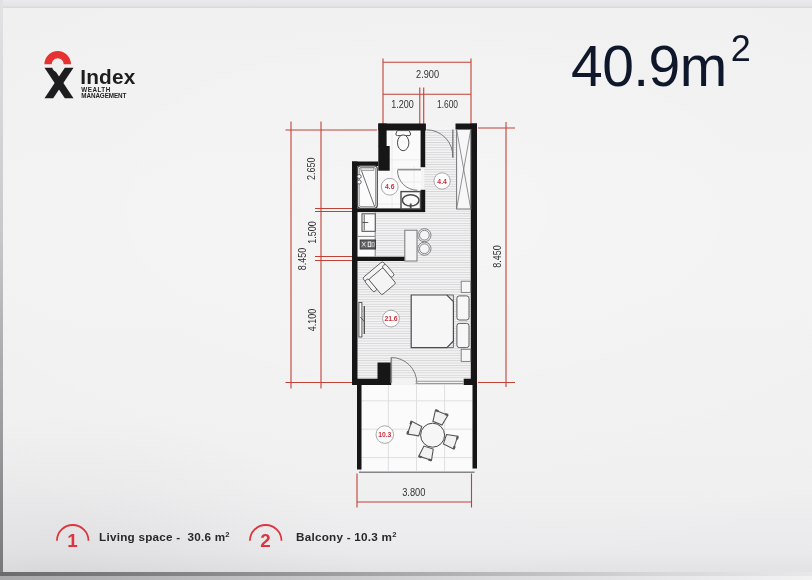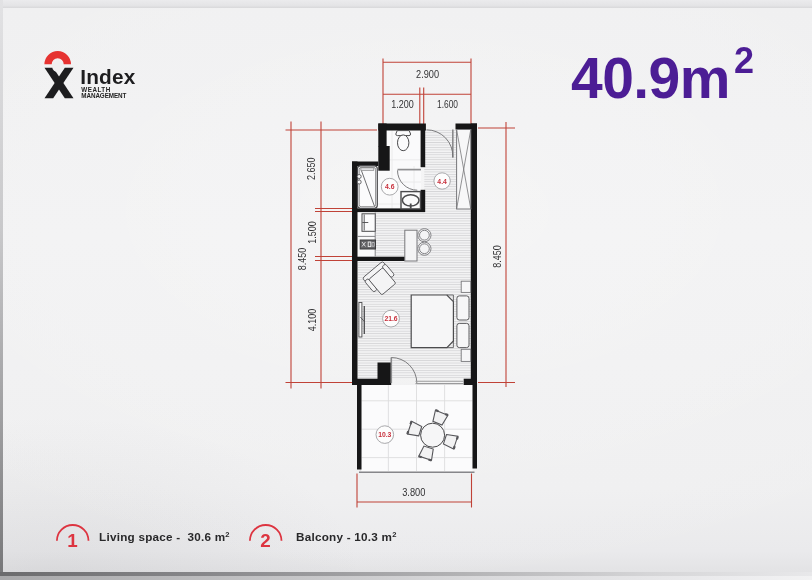--- a/index.html
+++ b/index.html
@@ -9,21 +9,21 @@
   .paper{position:absolute;left:3px;top:8px;width:809px;height:566px;
     background:
       radial-gradient(55% 40% at 6% 100%, rgba(110,110,115,0.09), rgba(110,110,115,0) 70%),
       radial-gradient(120% 90% at 52% 36%, rgba(255,255,255,0.3), rgba(255,255,255,0) 75%),
       linear-gradient(180deg,#efeff0 0%,#f1f1f2 40%,#efeff0 85%,#eaeaec 96%,#e2e2e4 100%),
       #f0f0f1;}
   .topstrip{position:absolute;left:0;top:0;width:812px;height:8px;background:linear-gradient(180deg,#ebebed,#e4e4e6 70%,#d8d8da);}
   .leftstrip{position:absolute;left:0;top:0;width:3px;height:580px;background:linear-gradient(180deg,#e2e2e4 0%,#c8c8ca 40%,#9b9b9d 75%,#767678 100%);}
   .botstrip1{position:absolute;left:0;top:572px;width:812px;height:4px;background:linear-gradient(90deg,#6b6b6d 0%,#87878a 25%,#b0b0b2 55%,#d5d5d7 80%,#e8e8ea 100%);}
   .botstrip2{position:absolute;left:0;top:576px;width:812px;height:4px;background:linear-gradient(90deg,#a8a8aa 0%,#c0c0c2 30%,#dadadc 60%,#ececee 90%,#f2f2f3 100%);}
-  .title{position:absolute;left:571px;top:48px;will-change:transform;color:#4c1d95;font-weight:bold;font-size:57px;letter-spacing:-0.55px;line-height:1;}
+  .title{position:absolute;left:571px;top:36px;will-change:transform;color:#0f172a;font-weight:normal;font-size:57px;letter-spacing:-0.55px;line-height:1;}
   .title sup{font-size:36px;position:relative;top:-5px;left:4px;letter-spacing:0;}
 </style>
 </head>
 <body>
 
 <div class="paper"></div>
 <div class="topstrip"></div>
 <div class="leftstrip"></div>
 <div class="botstrip1"></div>
 <div class="botstrip2"></div>

